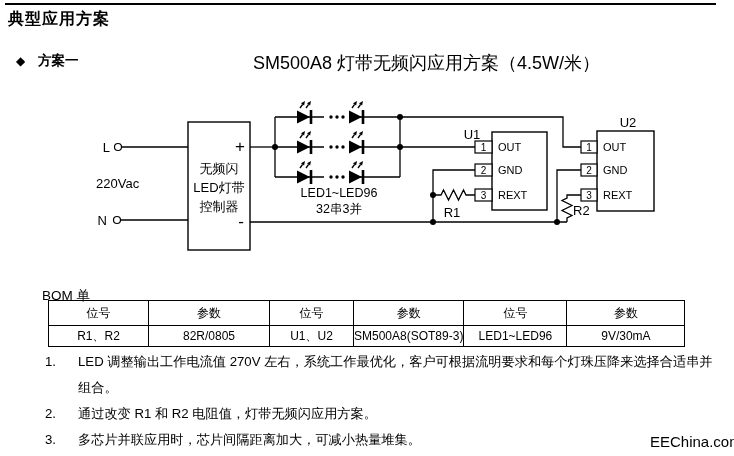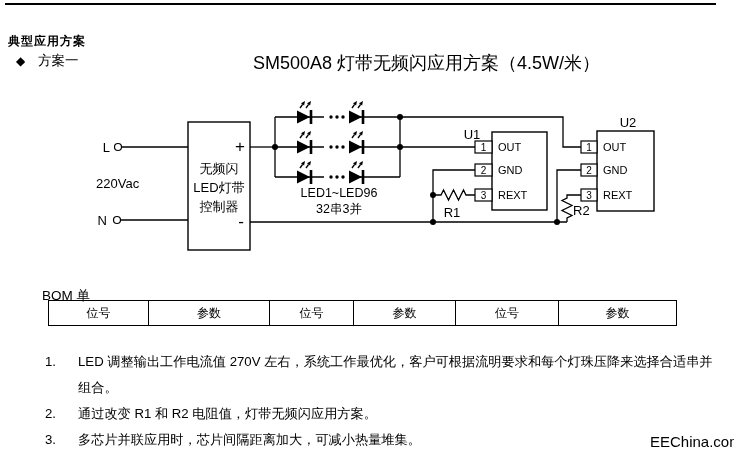--- a/index.html
+++ b/index.html
@@ -3,21 +3,21 @@
 <meta charset="utf-8">
 <style>
   html,body{margin:0;padding:0;}
   body{
     width:734px;height:456px;position:relative;overflow:hidden;
     background:#ffffff;color:#000;
     font-family:"Liberation Sans","DejaVu Sans",sans-serif;
   }
   .abs{position:absolute;}
   .rule{background:#000;height:2px;}
-  .doc-title{font-size:12px;font-weight:bold;letter-spacing:1px;margin-top:24px;}
+  .doc-title{font-size:16px;font-weight:bold;letter-spacing:1px;}
   .scheme-bullet{font-size:12px;}
   .scheme-label{font-size:13.5px;}
   .scheme-subtitle{font-size:18px;}
   .bom-title{font-size:13.5px;}
   table.bom{border-collapse:collapse;table-layout:fixed;}
   table.bom th,table.bom td{
     border:1px solid #000;font-size:12px;font-weight:normal;
     text-align:center;vertical-align:middle;padding:0;overflow:hidden;white-space:nowrap;
   }
   table.bom th{height:24px;}
@@ -40,21 +40,21 @@
   svg .t17{font-size:17px;}
 </style>
 </head>
 <body>
 
 <div class="abs rule" style="left:5px;top:3px;width:711px;"></div>
 
 <div class="abs doc-title" style="left:8px;top:9px;">典型应用方案</div>
 
 <span class="abs scheme-bullet" style="left:16px;top:54px;">◆</span>
-<span class="abs scheme-label" style="left:38px;top:52px;">方案一</span>
+<span class="abs scheme-label" style="left:38px;top:52px;font-weight:bold;">方案一</span>
 <span class="abs scheme-subtitle" style="left:253px;top:51px;">SM500A8 灯带无频闪应用方案（4.5W/米）</span>
 
 <svg class="abs" style="left:0;top:80px;" width="734" height="195" viewBox="0 80 734 195">
   <defs>
     <g id="led">
       <polygon points="-8,-6.5 -8,6.5 5,0" fill="#000"></polygon>
       <line x1="6" y1="-7" x2="6" y2="7" stroke="#000" stroke-width="2.6"></line>
       <line x1="-5" y1="-9" x2="-2.4" y2="-12.6" stroke="#000" stroke-width="1.4"></line>
       <polygon points="0,-16 -0.9,-11.5 -4,-13.7" fill="#000"></polygon>
       <line x1="1" y1="-9" x2="3.6" y2="-12.6" stroke="#000" stroke-width="1.4"></line>
@@ -178,20 +178,28 @@
   </colgroup>
   <tbody>
       <tr>
     <th>位号</th>
     <th>参数</th>
     <th>位号</th>
     <th>参数</th>
     <th>位号</th>
     <th>参数</th>
   </tr>
+  <tr>
+    <td>R1、R2</td>
+    <td>82R/0805</td>
+    <td>U1、U2</td>
+    <td>SM500A8(SOT89-3)</td>
+    <td>LED1~LED96</td>
+    <td>9V/30mA</td>
+  </tr>
 </tbody>
   </table>
 
 <div class="abs notes" style="left:45px;top:349px;width:675px;">
   <div class="note-row">
     <span class="note-num">1.</span>
     <div class="note-text">LED 调整输出工作电流值 270V 左右，系统工作最优化，客户可根据流明要求和每个灯珠压降来选择合适串并组合。</div>
   </div>
   <div class="note-row">
     <span class="note-num">2.</span>

